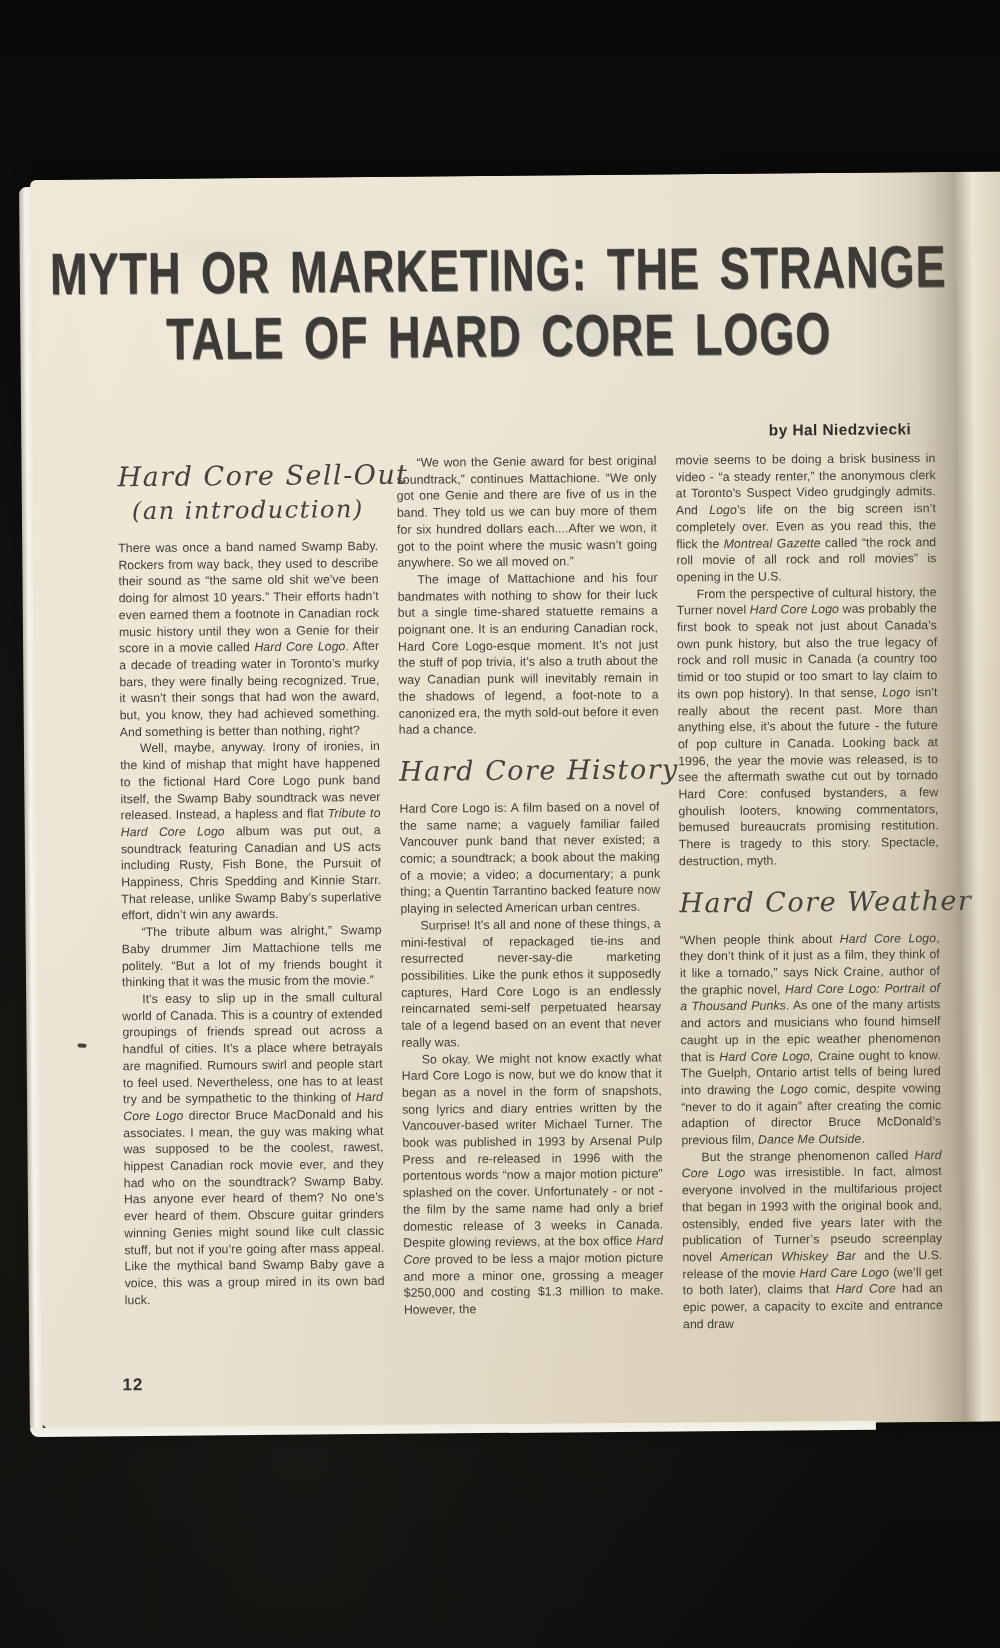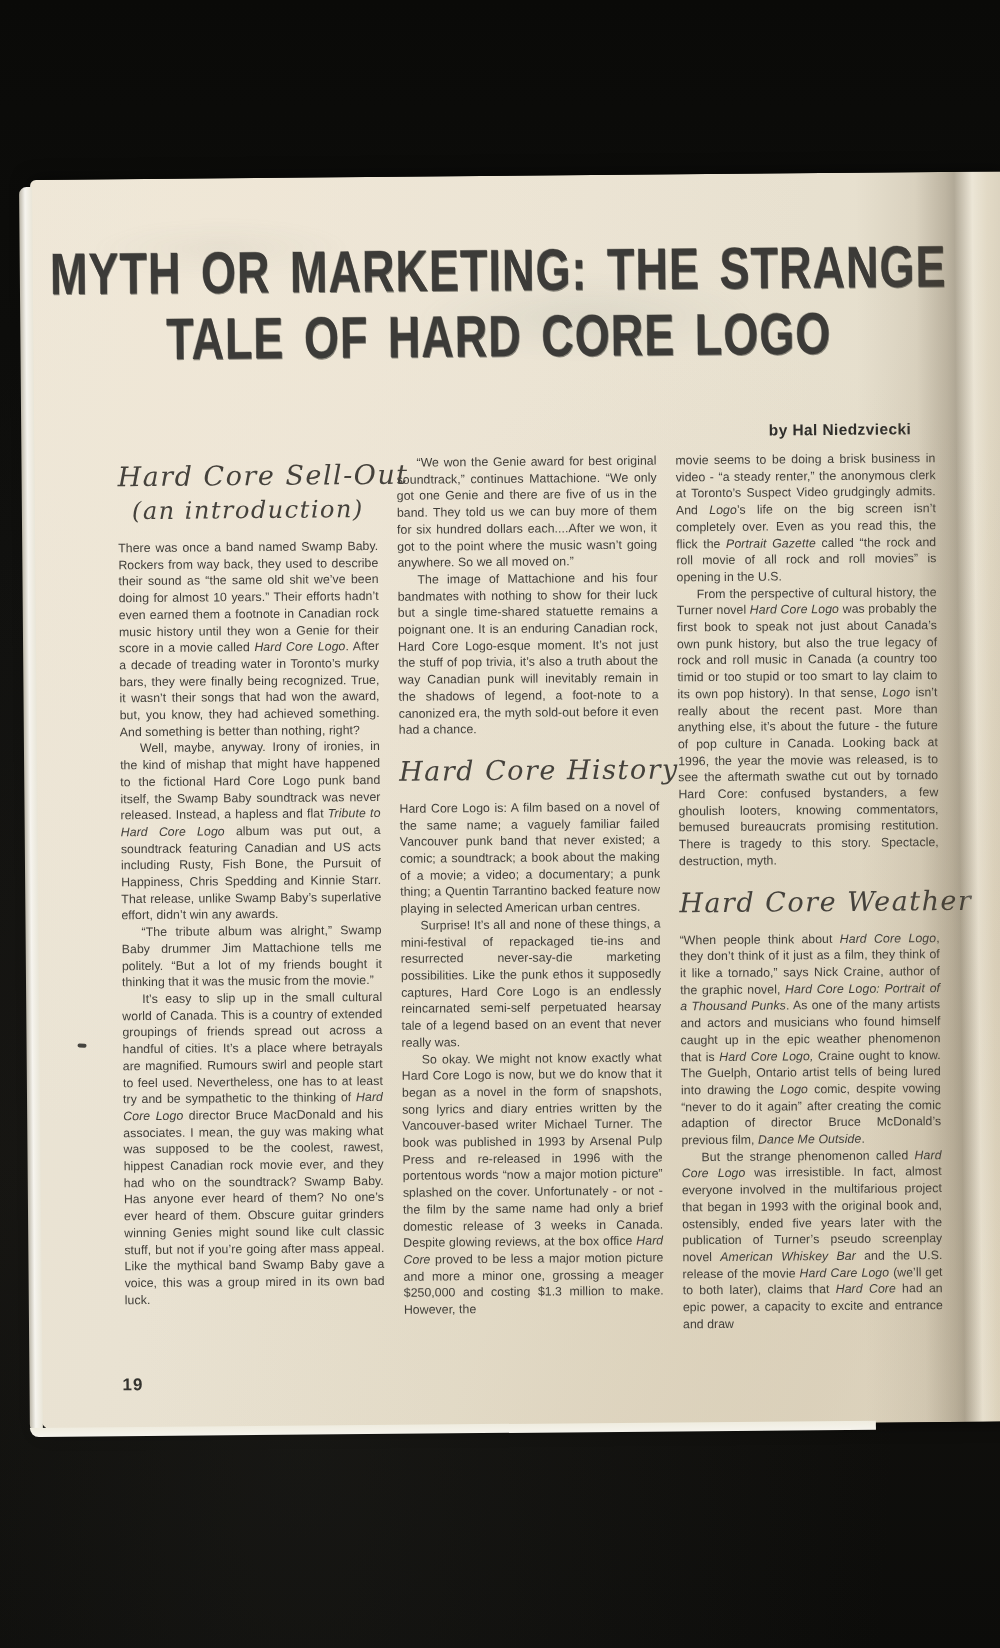--- a/index.html
+++ b/index.html
@@ -138,28 +138,28 @@
           <p class="body-para indent">“We won the Genie award for best original soundtrack,” continues Mattachione. “We only got one Genie and there are five of us in the band. They told us we can buy more of them for six hundred dollars each....After we won, it got to the point where the music wasn’t going anywhere. So we all moved on.”</p>
           <p class="body-para indent">The image of Mattachione and his four bandmates with nothing to show for their luck but a single time-shared statuette remains a poignant one. It is an enduring Canadian rock, Hard Core Logo-esque moment. It’s not just the stuff of pop trivia, it’s also a truth about the way Canadian punk will inevitably remain in the shadows of legend, a foot-note to a canonized era, the myth sold-out before it even had a chance.</p>
           <div class="script-heading mid">
             <div class="hline">Hard Core History</div>
           </div>
           <p class="body-para">Hard Core Logo is: A film based on a novel of the same name; a vaguely familiar failed Vancouver punk band that never existed; a comic; a soundtrack; a book about the making of a movie; a video; a documentary; a punk thing; a Quentin Tarrantino backed feature now playing in selected American urban centres.</p>
           <p class="body-para indent">Surprise! It’s all and none of these things, a mini-festival of repackaged tie-ins and resurrected never-say-die marketing possibilities. Like the punk ethos it supposedly captures, Hard Core Logo is an endlessly reincarnated semi-self perpetuated hearsay tale of a legend based on an event that never really was.</p>
           <p class="body-para indent">So okay. We might not know exactly what Hard Core Logo is now, but we do know that it began as a novel in the form of snapshots, song lyrics and diary entries written by the Vancouver-based writer Michael Turner. The book was published in 1993 by Arsenal Pulp Press and re-released in 1996 with the portentous words “now a major motion picture” splashed on the cover. Unfortunately - or not - the film by the same name had only a brief domestic release of 3 weeks in Canada. Despite glowing reviews, at the box office <i>Hard Core</i> proved to be less a major motion picture and more a minor one, grossing a meager $250,000 and costing $1.3 million to make. However, the</p>
         </div>
       <div class="col">
-          <p class="body-para">movie seems to be doing a brisk business in video - “a steady renter,” the anonymous clerk at Toronto’s Suspect Video grudgingly admits. And <i>Logo</i>’s life on the big screen isn’t completely over. Even as you read this, the flick the <i>Portrait Gazette</i> called “the rock and roll movie of all rock and roll movies” is opening in the U.S.</p>
+          <p class="body-para">movie seems to be doing a brisk business in video - “a steady renter,” the anonymous clerk at Toronto’s Suspect Video grudgingly admits. And <i>Logo</i>’s life on the big screen isn’t completely over. Even as you read this, the flick the <i>Montreal Gazette</i> called “the rock and roll movie of all rock and roll movies” is opening in the U.S.</p>
           <p class="body-para indent">From the perspective of cultural history, the Turner novel <i>Hard Core Logo</i> was probably the first book to speak not just about Canada’s own punk history, but also the true legacy of rock and roll music in Canada (a country too timid or too stupid or too smart to lay claim to its own pop history). In that sense, <i>Logo</i> isn’t really about the recent past. More than anything else, it’s about the future - the future of pop culture in Canada. Looking back at 1996, the year the movie was released, is to see the aftermath swathe cut out by tornado Hard Core: confused bystanders, a few ghoulish looters, knowing commentators, bemused bureaucrats promising restitution. There is tragedy to this story. Spectacle, destruction, myth.</p>
           <div class="script-heading mid">
             <div class="hline">Hard Core Weather</div>
           </div>
           <p class="body-para">“When people think about <i>Hard Core Logo</i>, they don’t think of it just as a film, they think of it like a tornado,” says Nick Craine, author of the graphic novel, <i>Hard Core Logo: Portrait of a Thousand Punks</i>. As one of the many artists and actors and musicians who found himself caught up in the epic weather phenomenon that is <i>Hard Core Logo,</i> Craine ought to know. The Guelph, Ontario artist tells of being lured into drawing the <i>Logo</i> comic, despite vowing “never to do it again” after creating the comic adaption of director Bruce McDonald’s previous film, <i>Dance Me Outside</i>.</p>
           <p class="body-para indent">But the strange phenomenon called <i>Hard Core Logo</i> was irresistible. In fact, almost everyone involved in the multifarious project that began in 1993 with the original book and, ostensibly, ended five years later with the publication of Turner’s pseudo screenplay novel <i>American Whiskey Bar</i> and the U.S. release of the movie <i>Hard Care Logo</i> (we’ll get to both later), claims that <i>Hard Core</i> had an epic power, a capacity to excite and entrance and draw</p>
         </div>
     </div>
 
     <div class="stray-mark"></div>
-    <div class="page-number">19</div>
+    <div class="page-number">12</div>
 
     <div class="page-curl"></div>
   </div>
 </div>
 
 </body></html>

